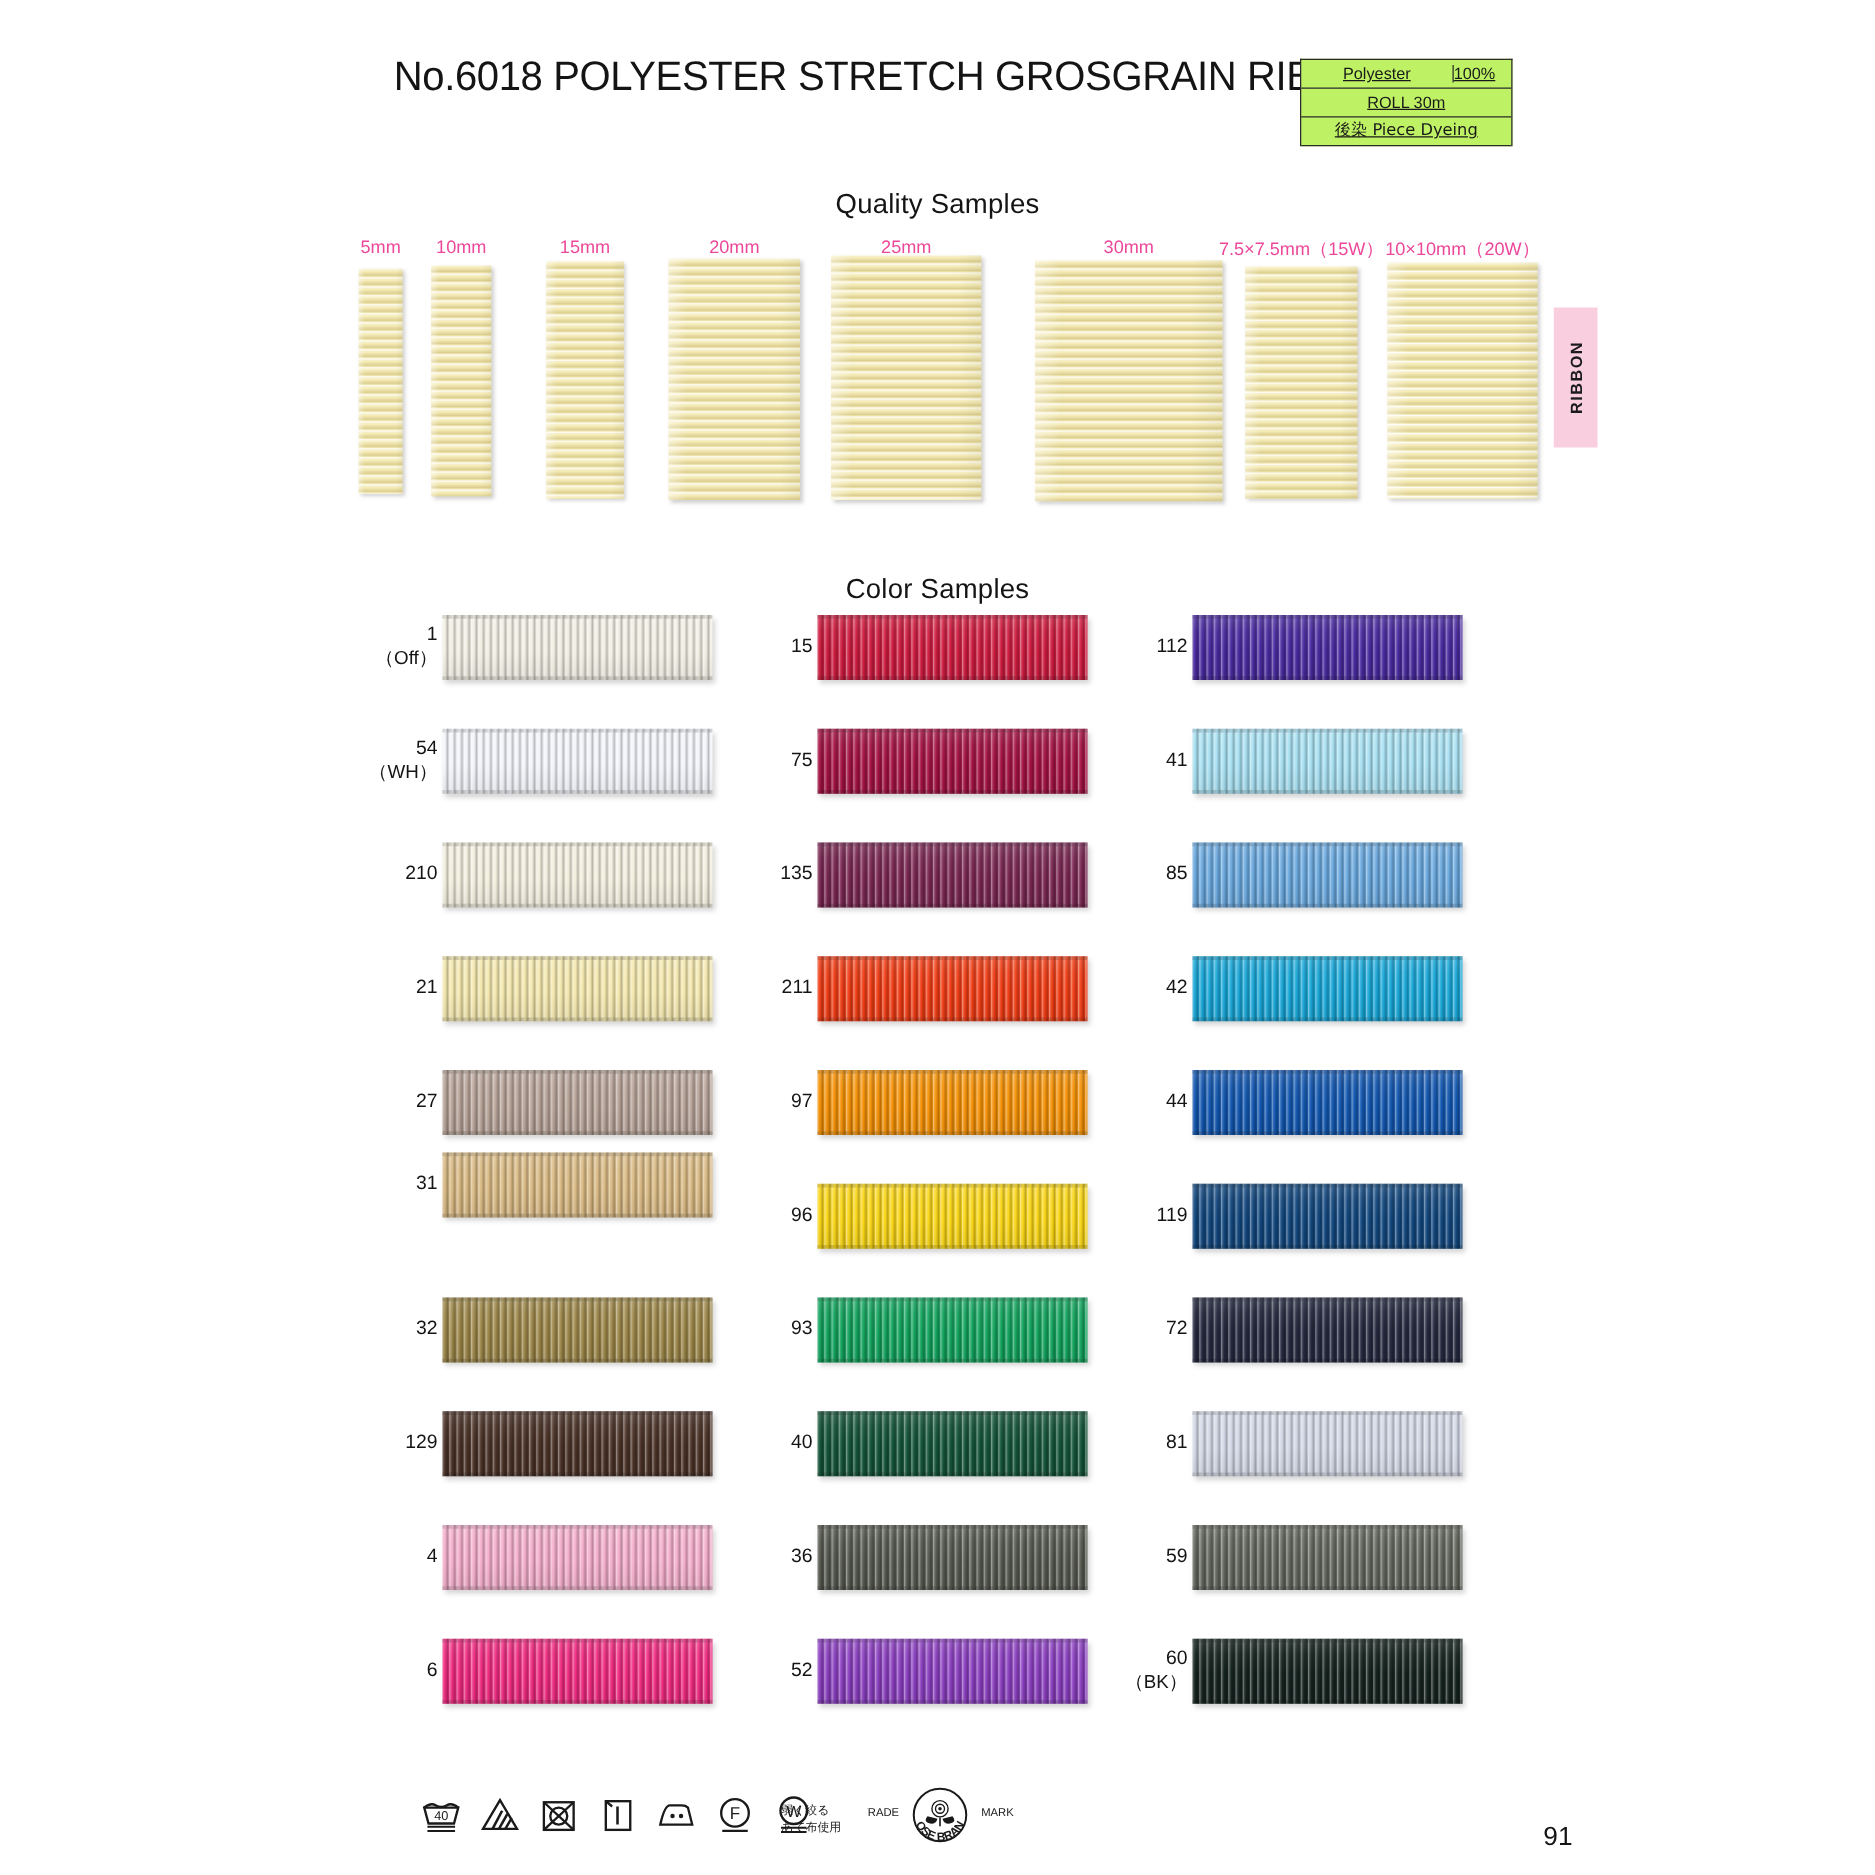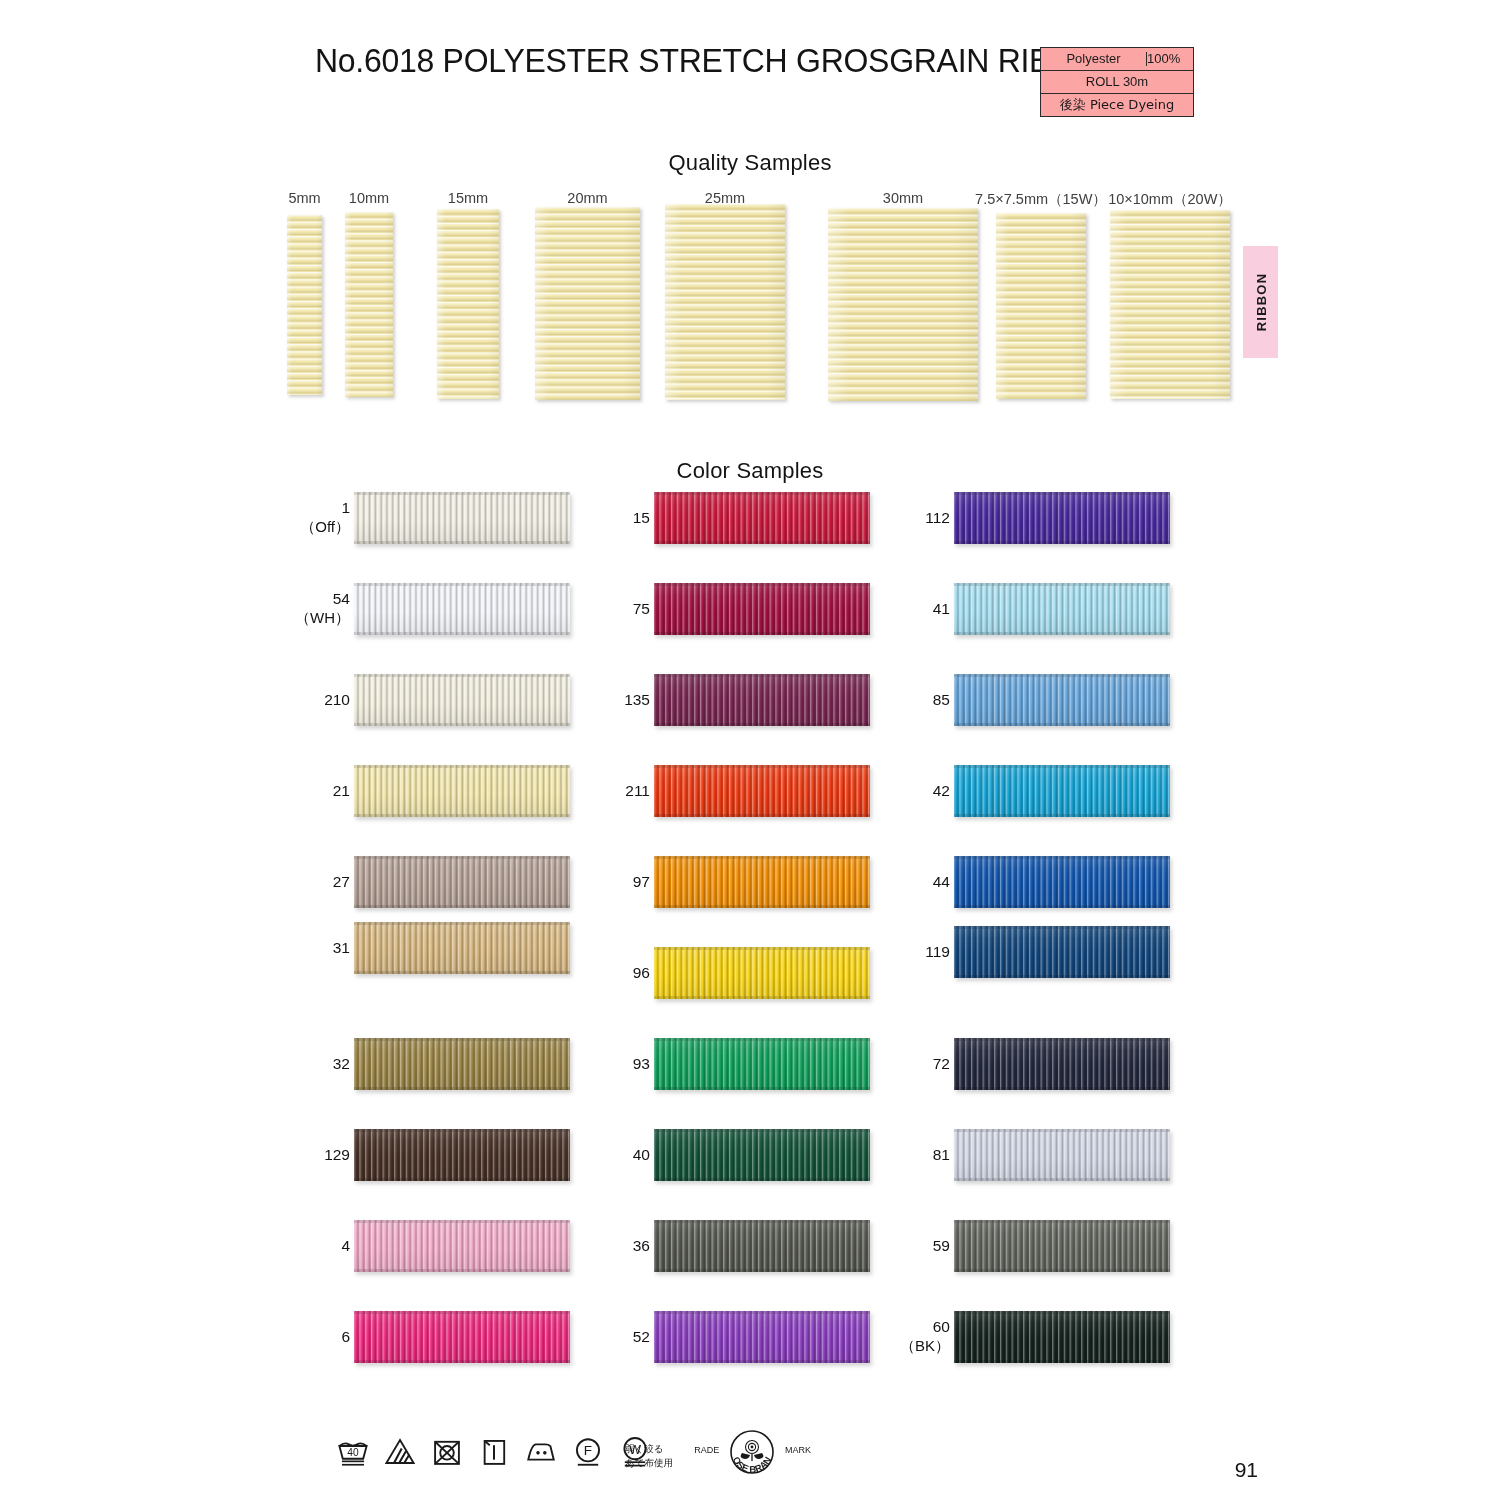--- a/index.html
+++ b/index.html
@@ -21,23 +21,23 @@
     color: #141414; white-space: nowrap; line-height: 1.05;
     transform: scaleX(0.97); transform-origin: left center;
   }
   #sub-title {
     font-size: 20.5px; margin-top: 8px; color: #141414;
     font-family: "DejaVu Sans", sans-serif; letter-spacing: 0.5px;
   }
 
   
   #spec-box {
-    position: absolute; left: 1040px; top: 47px; width: 154px;
+    position: absolute; left: 1040px; top: 47px; width: 170px;
     border: 1.3px solid #2b2b2b; border-bottom: none;
-    font-size: 13px; background: #fca5a5;
+    font-size: 13px; background: #bef264; text-decoration: underline;
   }
   .spec-row { display: flex; border-bottom: 1.3px solid #2b2b2b; height: 23px; align-items: center; }
   .spec-cell-l { flex: 1; text-align: center; border-right: 1.3px solid #2b2b2b; line-height: 1; padding-bottom: 1px;}
   .spec-cell-r { width: 46px; text-align: left; line-height: 1; padding-bottom: 1px;}
   .spec-cell-full { flex: 1; text-align: center; line-height: 1; padding-bottom: 1px;}
   .jp { font-family: "DejaVu Sans", sans-serif; }
   #spec-note {
     position: absolute; left: 1040px; top: 118px; width: 190px;
     font-size: 13.5px; line-height: 1.33; color: #141414;
     font-family: "DejaVu Sans", sans-serif;
@@ -48,21 +48,21 @@
     position: absolute; text-align: center; font-size: 22px;
     color: #141414; letter-spacing: 0.2px;
   }
   #quality-title { left: 420px; top: 150px; width: 660px; }
   #color-title   { left: 420px; top: 458px; width: 660px; }
 
   
   #quality-area { position: absolute; left: 0; top: 0; width: 1500px; height: 420px; }
   .q-label {
     position: absolute; font-size: 14.5px; text-align: center;
-    color: #404040; white-space: nowrap;
+    color: #ec4899; white-space: nowrap;
   }
   .q-swatch {
     position: absolute;
     background-color: #f4eab4;
     box-shadow: 2px 2px 3px rgba(150,150,150,0.45);
   }
   
   .q-swatch::before {
     content: ""; position: absolute; inset: 0;
     background-image: repeating-linear-gradient(
@@ -430,21 +430,21 @@
       </div>
       <div class="color-item" style="top: 364px;">
         <div class="c-label"><span>44</span></div>
         <div class="c-swatch" style="background-color: rgb(18, 87, 176);">
           <div class="sheen"></div>
           <div class="rib"></div>
           <div class="edge-top"></div>
           <div class="edge-bot"></div>
         </div>
       </div>
-      <div class="color-item" style="top: 434px;">
+      <div class="color-item" style="top: 455px;">
         <div class="c-label"><span>119</span></div>
         <div class="c-swatch" style="background-color: rgb(18, 71, 126);">
           <div class="sheen"></div>
           <div class="rib"></div>
           <div class="edge-top"></div>
           <div class="edge-bot"></div>
         </div>
       </div>
       <div class="color-item" style="top: 546px;">
         <div class="c-label"><span>72</span></div>

